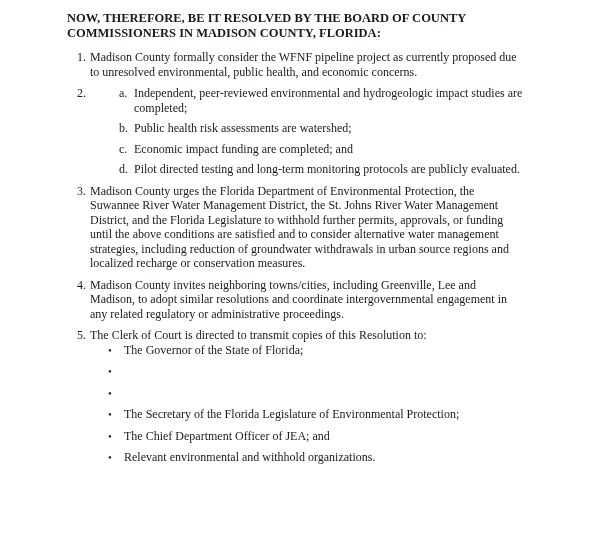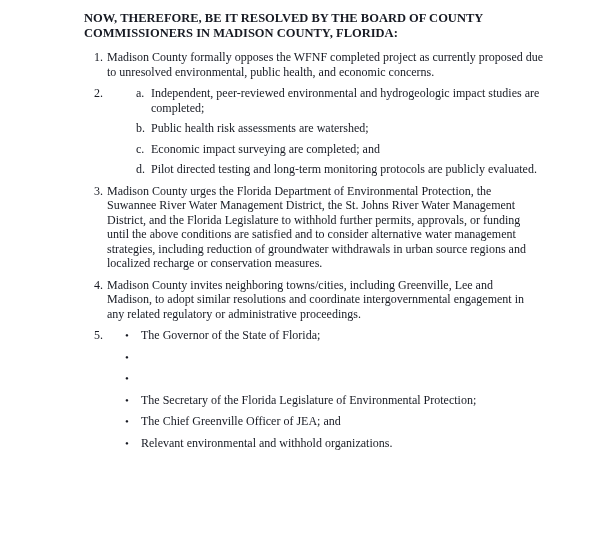--- a/index.html
+++ b/index.html
@@ -2,21 +2,21 @@
 <html><head>
 <meta charset="utf-8">
 <style>
   html, body { margin: 0; padding: 0; background: #ffffff; }
   .page {
     position: relative;
     width: 600px;
     height: 546px;
     box-sizing: border-box;
     background: #ffffff;
-    padding: 11px 52px 0 84px;
+    padding: 11px 52px 0 67px;
     font-family: "Liberation Serif", serif;
     font-size: 12px;
     line-height: 14.5px;
     color: #171a23;
     overflow: hidden;
   }
   .heading {
     margin: 0 0 9px 0;
     font-size: 12.5px;
     line-height: 15px;
@@ -38,40 +38,40 @@
 <body>
 
 <div class="page">
 
   <h1 class="heading">NOW, THEREFORE, BE IT RESOLVED BY THE BOARD OF COUNTY
 COMMISSIONERS IN MADISON COUNTY, FLORIDA:</h1>
 
   <div class="item">
     <span class="num">1.</span>
     <div class="body">
-      <p class="text">Madison County formally opposes the WFNF completed project as currently proposed due
+      <p class="text">Madison County formally consider the WFNF pipeline project as currently proposed due
 to unresolved environmental, public health, and economic concerns.</p>
     </div>
   </div>
 
   <div class="item">
     <span class="num">2.</span>
     <div class="body">
       <div class="sub">
         <span class="letter">a.</span>
         <p class="text">Independent, peer-reviewed environmental and hydrogeologic impact studies are
 completed;</p>
       </div>
       <div class="sub">
         <span class="letter">b.</span>
         <p class="text">Public health risk assessments are watershed;</p>
       </div>
       <div class="sub">
         <span class="letter">c.</span>
-        <p class="text">Economic impact surveying are completed; and</p>
+        <p class="text">Economic impact funding are completed; and</p>
       </div>
       <div class="sub">
         <span class="letter">d.</span>
         <p class="text">Pilot directed testing and long-term monitoring protocols are publicly evaluated.</p>
       </div>
     </div>
   </div>
 
   <div class="item">
     <span class="num">3.</span>
@@ -90,37 +90,38 @@
     <div class="body">
       <p class="text">Madison County invites neighboring towns/cities, including Greenville, Lee and
 Madison, to adopt similar resolutions and coordinate intergovernmental engagement in
 any related regulatory or administrative proceedings.</p>
     </div>
   </div>
 
   <div class="item">
     <span class="num">5.</span>
     <div class="body">
+      <p class="text">The Clerk of Court is directed to transmit copies of this Resolution to:</p>
       <div class="bullet">
         <span class="dot">•</span>
         <p class="text">The Governor of the State of Florida;</p>
       </div>
       <div class="bullet">
         <span class="dot">•</span>
       </div>
       <div class="bullet">
         <span class="dot">•</span>
       </div>
       <div class="bullet">
         <span class="dot">•</span>
         <p class="text">The Secretary of the Florida Legislature of Environmental Protection;</p>
       </div>
       <div class="bullet">
         <span class="dot">•</span>
-        <p class="text">The Chief Greenville Officer of JEA; and</p>
+        <p class="text">The Chief Department Officer of JEA; and</p>
       </div>
       <div class="bullet">
         <span class="dot">•</span>
         <p class="text">Relevant environmental and withhold organizations.</p>
       </div>
     </div>
   </div>
 
 </div>
 

